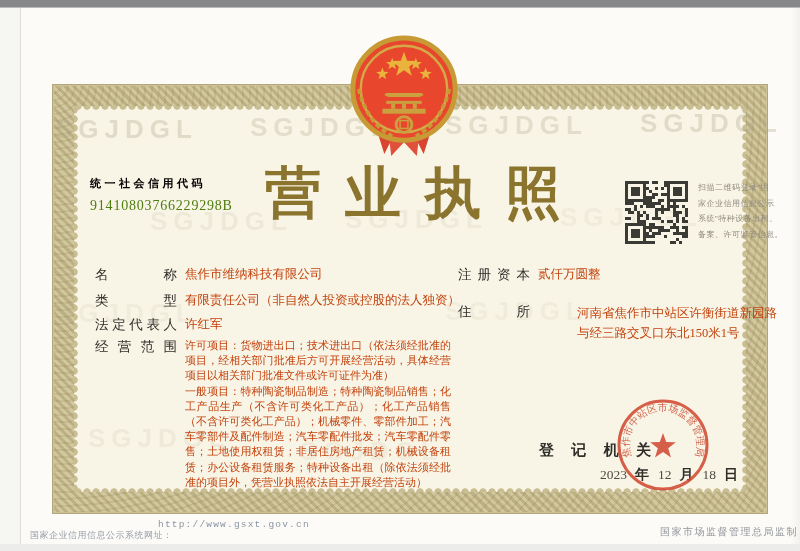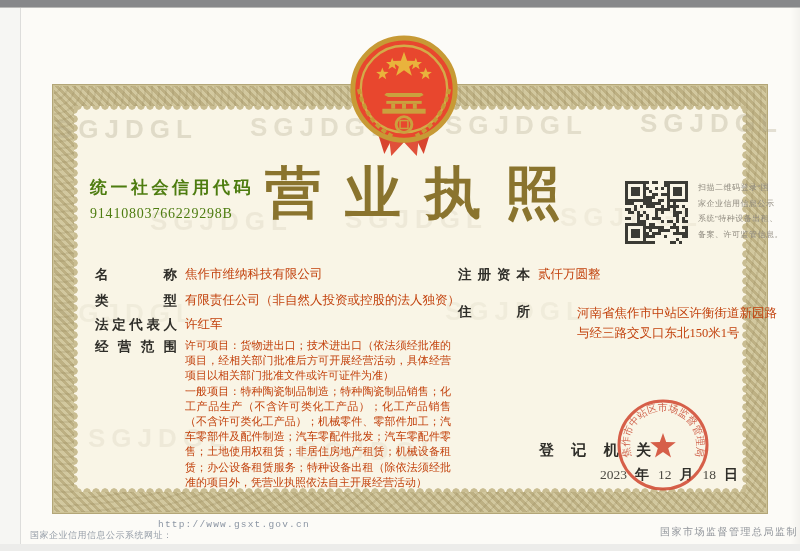--- a/index.html
+++ b/index.html
@@ -39,34 +39,34 @@
     background-size:7px 9px;background-repeat:repeat-y;}
   .scallop-right{position:absolute;top:0;bottom:0;right:0;width:7px;
     background-image:radial-gradient(circle at 7px 4px,#c9bd92 0 3.4px,rgba(0,0,0,0) 4px);
     background-size:7px 9px;background-repeat:repeat-y;}
 
   .wm{position:absolute;font:700 26px "Liberation Sans",sans-serif;letter-spacing:6px;color:#aaa184;pointer-events:none;}
 
   .emblem{position:absolute;left:345px;top:24px;width:118px;height:126px;z-index:5;}
 
   .credit{position:absolute;left:90px;top:168px;z-index:6;}
-  .credit-label{font-weight:700;font-size:17px;letter-spacing:3.5px;color:#4d7c0f;font-family:"Liberation Sans",sans-serif;}
+  .credit-label{font-weight:700;font-size:11px;letter-spacing:3.5px;color:#000000;font-family:"Liberation Sans",sans-serif;}
   .credit-code{margin-top:7px;font-size:14px;letter-spacing:0.8px;color:#4d7c0f;font-family:"Liberation Serif",serif;}
 
   .title{position:absolute;left:238px;top:148px;width:350px;text-align:center;
     font-family:"Liberation Serif",serif;font-weight:700;font-size:56px;color:#8a742e;
     letter-spacing:24px;text-indent:24px;z-index:6;}
 
   .qr{position:absolute;left:625px;top:173px;width:63px;height:63px;z-index:6;}
   .qr-caption{position:absolute;left:698px;top:172px;width:60px;z-index:6;
     font-size:8px;line-height:15.5px;color:#8f8a7f;letter-spacing:0.5px;white-space:nowrap;}
 
   .frow{position:absolute;display:flex;z-index:6;}
   .flabel{display:inline-block;flex:none;text-align:justify;text-align-last:justify;
-    font-weight:700;color:#2f2e29;font-family:"Liberation Sans",sans-serif;}
+    font-weight:400;color:#2f2e29;font-family:"Liberation Sans",sans-serif;}
   .flabel.l{width:82px;margin-right:8px;font-size:13.5px;}
   .flabel.r{width:72px;margin-right:8px;font-size:13.5px;}
   .fvalue{color:#c2410c;font-family:"Liberation Serif",serif;}
   .v1{font-size:12.5px;white-space:nowrap;}
   .vwrap{font-size:12.5px;line-height:20px;width:205px;margin-left:39px;}
   .scope{font-size:11px;line-height:15.2px;width:266px;text-align:justify;}
   .scope p{margin:0;}
 
   .reg-label{position:absolute;left:539px;top:433px;width:112px;z-index:6;
     text-align:justify;text-align-last:justify;font-weight:700;font-size:15px;color:#2f2e29;}

